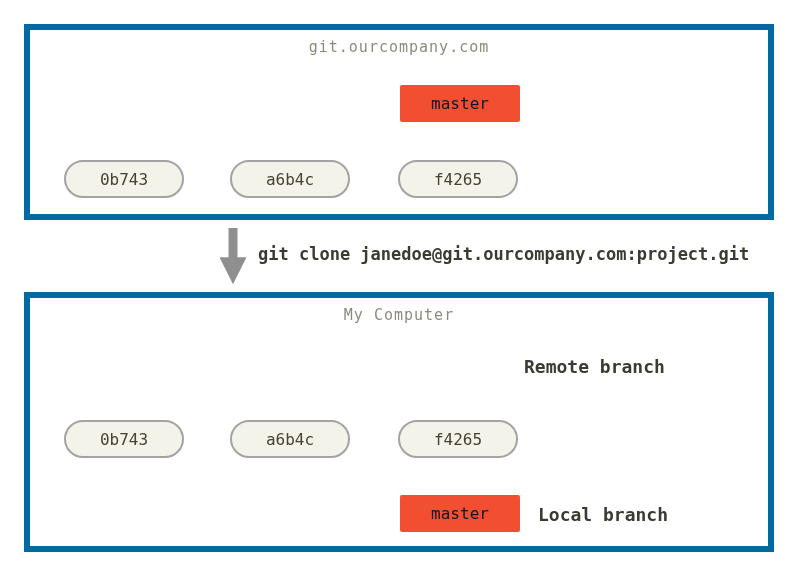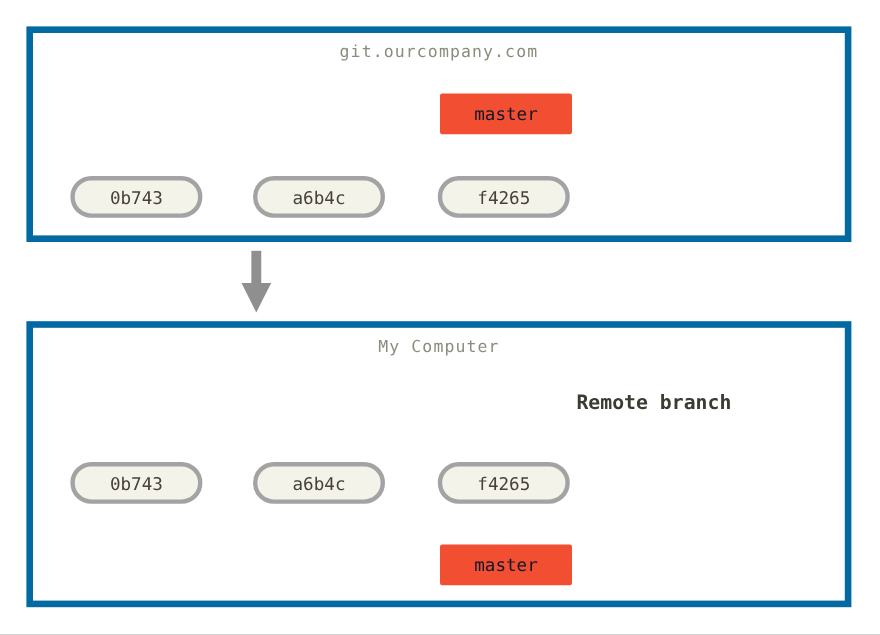--- a/index.html
+++ b/index.html
@@ -11,21 +11,21 @@
   .group-box{
     position:absolute;border:6px solid #0369a1;background:#ffffff;
     box-sizing:border-box;
   }
   .group-title{
     position:absolute;left:0;right:0;top:8px;text-align:center;
     color:#8c8b7d;font-size:15px;letter-spacing:1px;
   }
   .commit{
     position:absolute;width:120px;height:38px;box-sizing:border-box;
-    background:#f4f3ea;border:4px solid #a3a3a3;border-radius:20px;
+    background:#f4f3ea;border:2px solid #a3a3a3;border-radius:20px;
     display:flex;align-items:center;justify-content:center;
     font-size:16px;color:#474137;
   }
   .branch{
     position:absolute;height:37px;box-sizing:border-box;
     background:#f14e32;color:#0f172a;border-radius:2px;
     display:flex;align-items:center;justify-content:center;
     font-size:16px;
   }
   .annotation{
@@ -81,34 +81,36 @@
   <div class="commit" style="left:64px;top:160px;">
     <span>0b743</span>
   </div>
   <div class="commit" style="left:230px;top:160px;">
     <span>a6b4c</span>
   </div>
   <div class="commit" style="left:398px;top:160px;">
     <span>f4265</span>
   </div>
 
+  <div class="clone-cmd">git clone janedoe@git.ourcompany.com:project.git</div>
 
   <div class="group-box" style="left:24px;top:292px;width:750px;height:260px;">
     <div class="group-title">My Computer</div>
   </div>
 
   <div class="annotation" style="left:524px;top:356px;">Remote branch</div>
 
   <div class="commit" style="left:64px;top:420px;">
     <span>0b743</span>
   </div>
   <div class="commit" style="left:230px;top:420px;">
     <span>a6b4c</span>
   </div>
   <div class="commit" style="left:398px;top:420px;">
     <span>f4265</span>
   </div>
 
   <div class="branch" style="left:400px;top:495px;width:120px;">
     <span>master</span>
   </div>
+  <div class="annotation" style="left:538px;top:504px;">Local branch</div>
 
 </div>
 
 </body></html>

